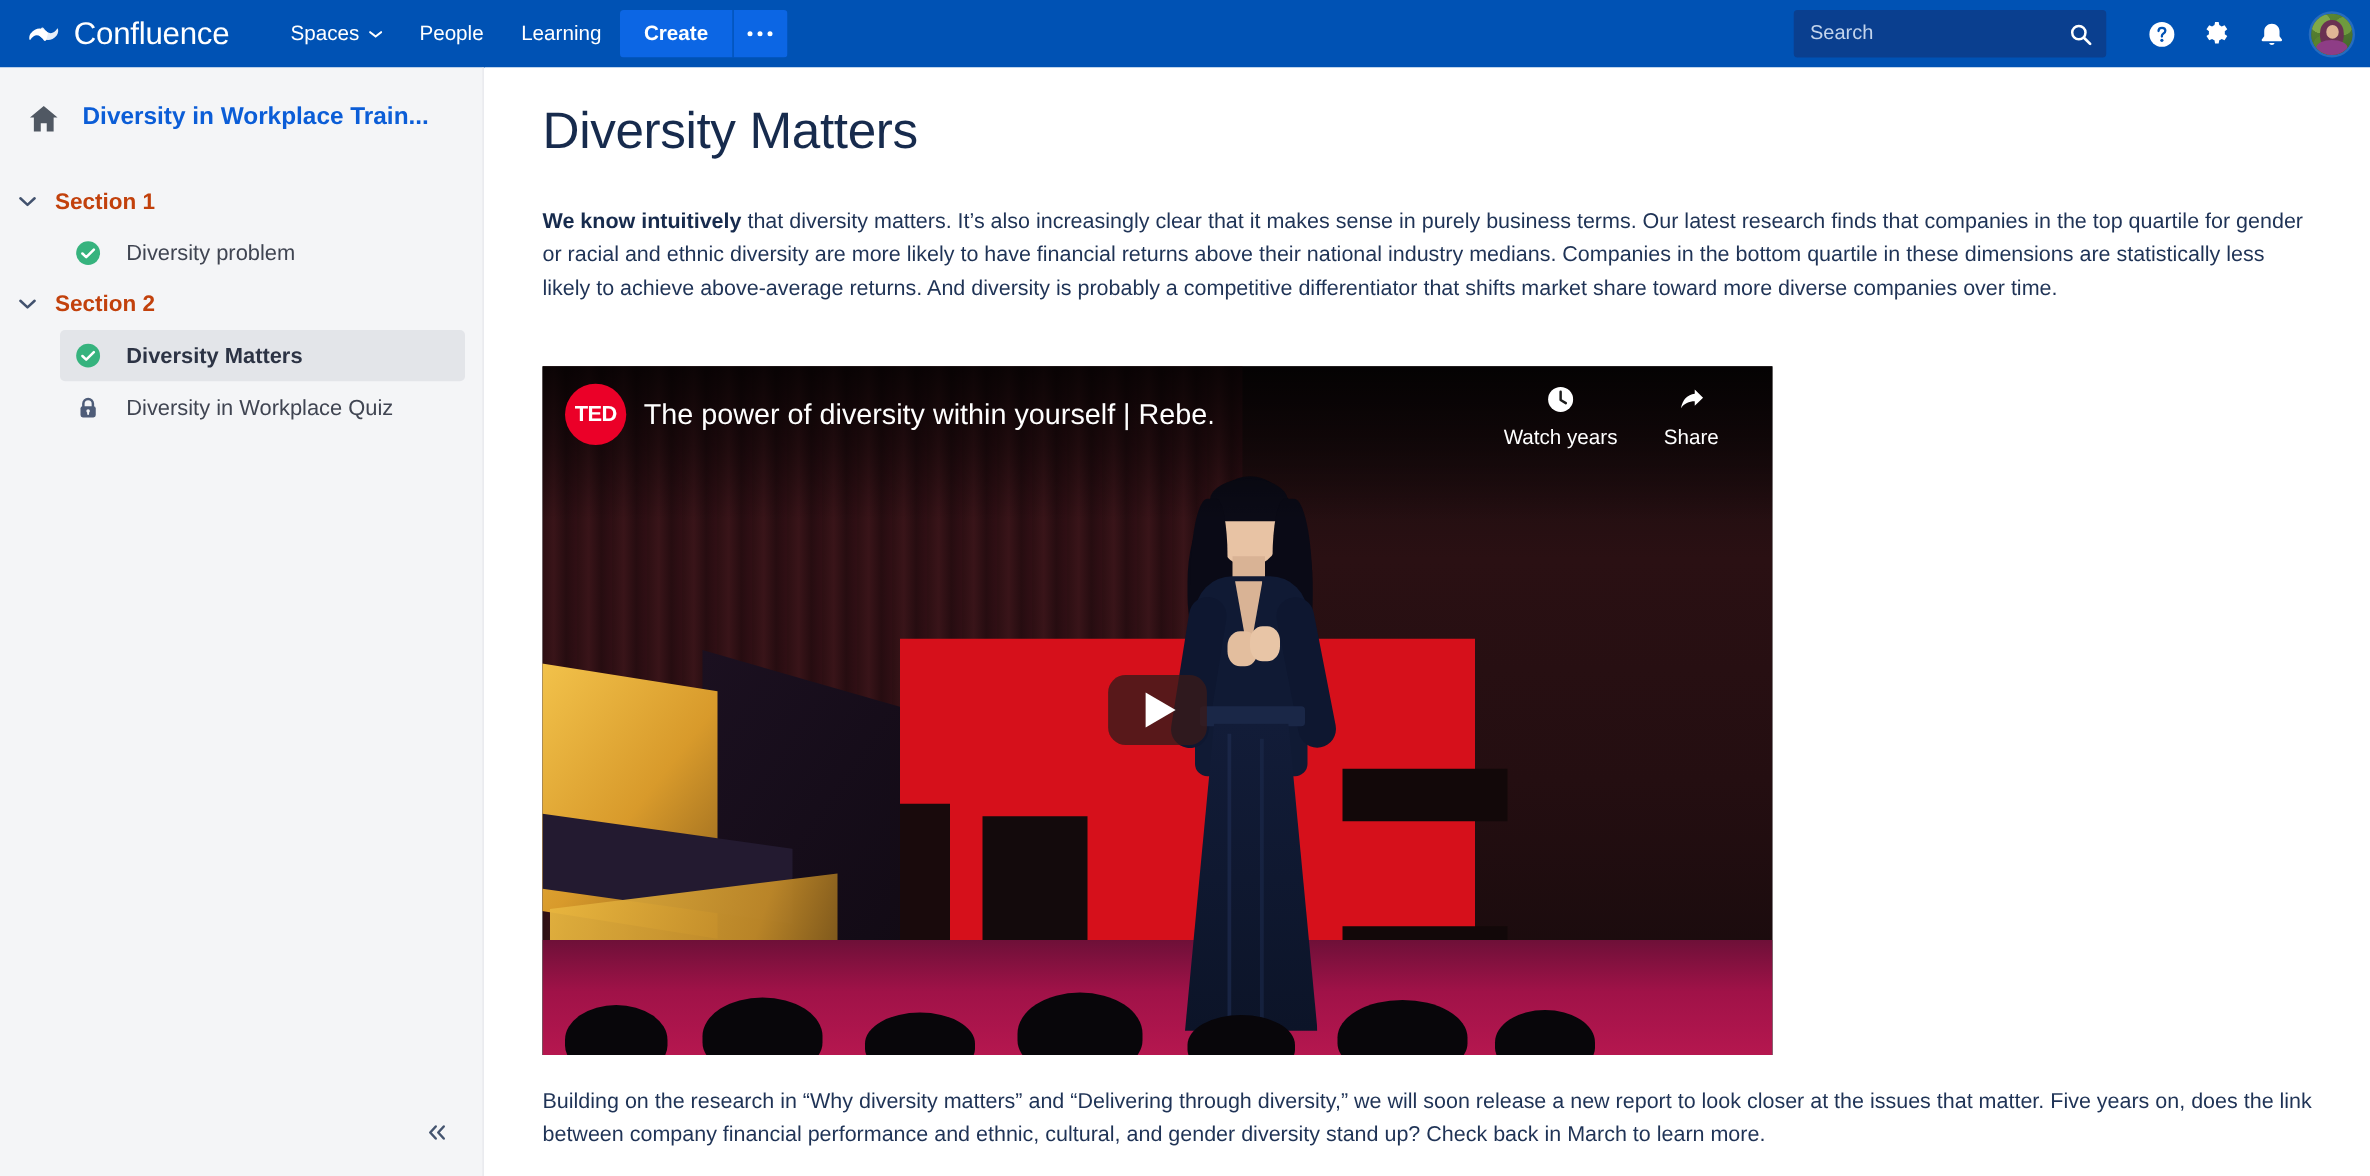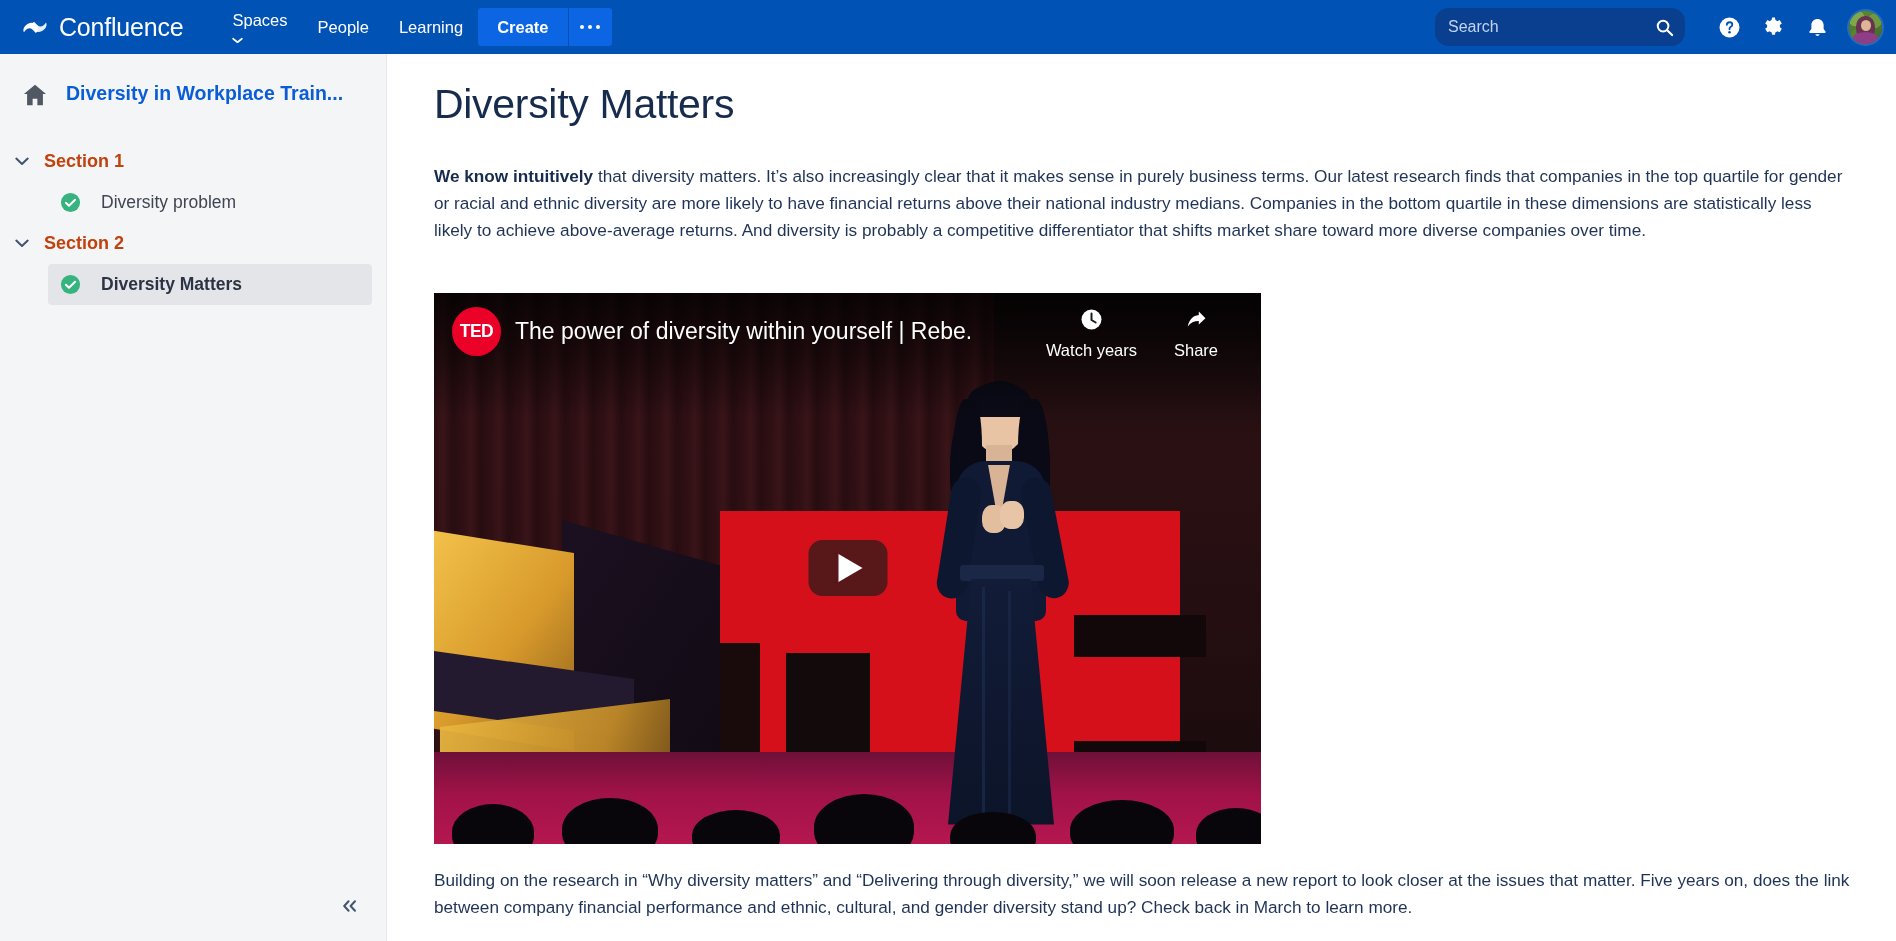--- a/index.html
+++ b/index.html
@@ -26,22 +26,22 @@
   }
   .brand-logo { width:26px; height:26px; flex:none; display:block; }
   .brand-name {
     color:#ffffff; font-size:25px; font-weight:400;
     letter-spacing:-0.2px; white-space:nowrap;
   }
   .nav-links { display:flex; align-items:center; margin-left:34px; gap:0; }
   .nav-link {
     color:#ffffff; font-size:16.5px;
     padding:7px 15px; border-radius:3px;
-    display:flex; gap:7px;
-    white-space:nowrap; cursor:pointer;flex-direction:column;
+    display:flex; align-items:center; gap:7px;
+    white-space:nowrap; cursor:pointer;
   }
   .chev-sm { width:11px; height:7px; display:block; flex:none; }
 
   .create-group {
     display:flex; align-items:center; 
     height:38px; border-radius:3px; overflow:hidden;
   }
   .create-btn {
     background:#0C66E4; color:#fff;
     font-size:16.5px; font-weight:700;
@@ -57,21 +57,21 @@
   }
   .dots { display:flex; gap:4px; }
   .dots i { width:4px; height:4px; border-radius:50%; background:#fff; display:block; }
 
   .nav-right {
     margin-left:auto; display:flex; align-items:center;
     gap:0; padding-right:14px;
   }
   .search-wrap {
     position:relative; width:250px; height:38px;
-    background:#0A3F8F; border-radius:14px;
+    background:#0A3F8F; border-radius:3px;
     display:flex; align-items:center;
     margin-right:22px;
   }
   .search-wrap input {
     width:100%; height:38px; background:transparent;
     border:none; outline:none;
     color:#ffffff; font-size:16px;
     padding:0 38px 0 13px;
     font-family:"Liberation Sans", sans-serif;
   }
@@ -172,21 +172,21 @@
   .para {
     font-size:17.2px; line-height:1.58; color:#1F3356;
     margin:35px 46px 0 46px; max-width:1420px;
   }
   .para b { font-weight:700; color:#172B4D; }
   .para-bottom { margin-top:23px; }
 
   
   .video {
     position:relative;
-    width:827px; height:551px;
+    width:984px; height:551px;
     margin:48px 0 16px 46px;
     background:#404040;
     overflow:hidden;
   }
   .vid-scene { position:absolute; inset:0; overflow:hidden; }
   .vid-bg {
     position:absolute; inset:0;
     background:linear-gradient(180deg,#140A0C 0%,#2A1013 28%,#240E11 60%,#160A0C 100%);
   }
   .curtain {
@@ -454,20 +454,29 @@
 
     <div class="page-row active">
       <svg class="status-ico" viewBox="0 0 22 22">
         <circle cx="11" cy="11" r="10" fill="#36B37E"></circle>
         <path d="M6.2 11.3l3.2 3.1 6.4-6.3" stroke="#fff" stroke-width="2.1" fill="none" stroke-linecap="round" stroke-linejoin="round"></path>
       </svg>
       <span class="page-label">Diversity Matters</span>
     </div>
 
 
+    <div class="page-row">
+      <svg class="status-ico" viewBox="0 0 22 22">
+        <path d="M7 9.6V7.3a4 4 0 018 0v2.3" stroke="#4E5C78" stroke-width="2.1" fill="none" stroke-linecap="round"></path>
+        <rect x="4.6" y="9.4" width="12.8" height="9.4" rx="2" fill="#4E5C78"></rect>
+        <circle cx="11" cy="13.4" r="1.5" fill="#F4F5F7"></circle>
+        <rect x="10.2" y="13.4" width="1.6" height="3.3" rx=".8" fill="#F4F5F7"></rect>
+      </svg>
+      <span class="page-label">Diversity in Workplace Quiz</span>
+    </div>
 
   </div>
 
   <div class="collapse-btn">
     <svg width="20" height="16" viewBox="0 0 20 16">
       <path d="M8.6 3.2L4.2 8l4.4 4.8M15 3.2L10.6 8l4.4 4.8" stroke="#44546F" stroke-width="2" fill="none" stroke-linecap="round" stroke-linejoin="round"></path>
     </svg>
   </div>
 </div>
 

